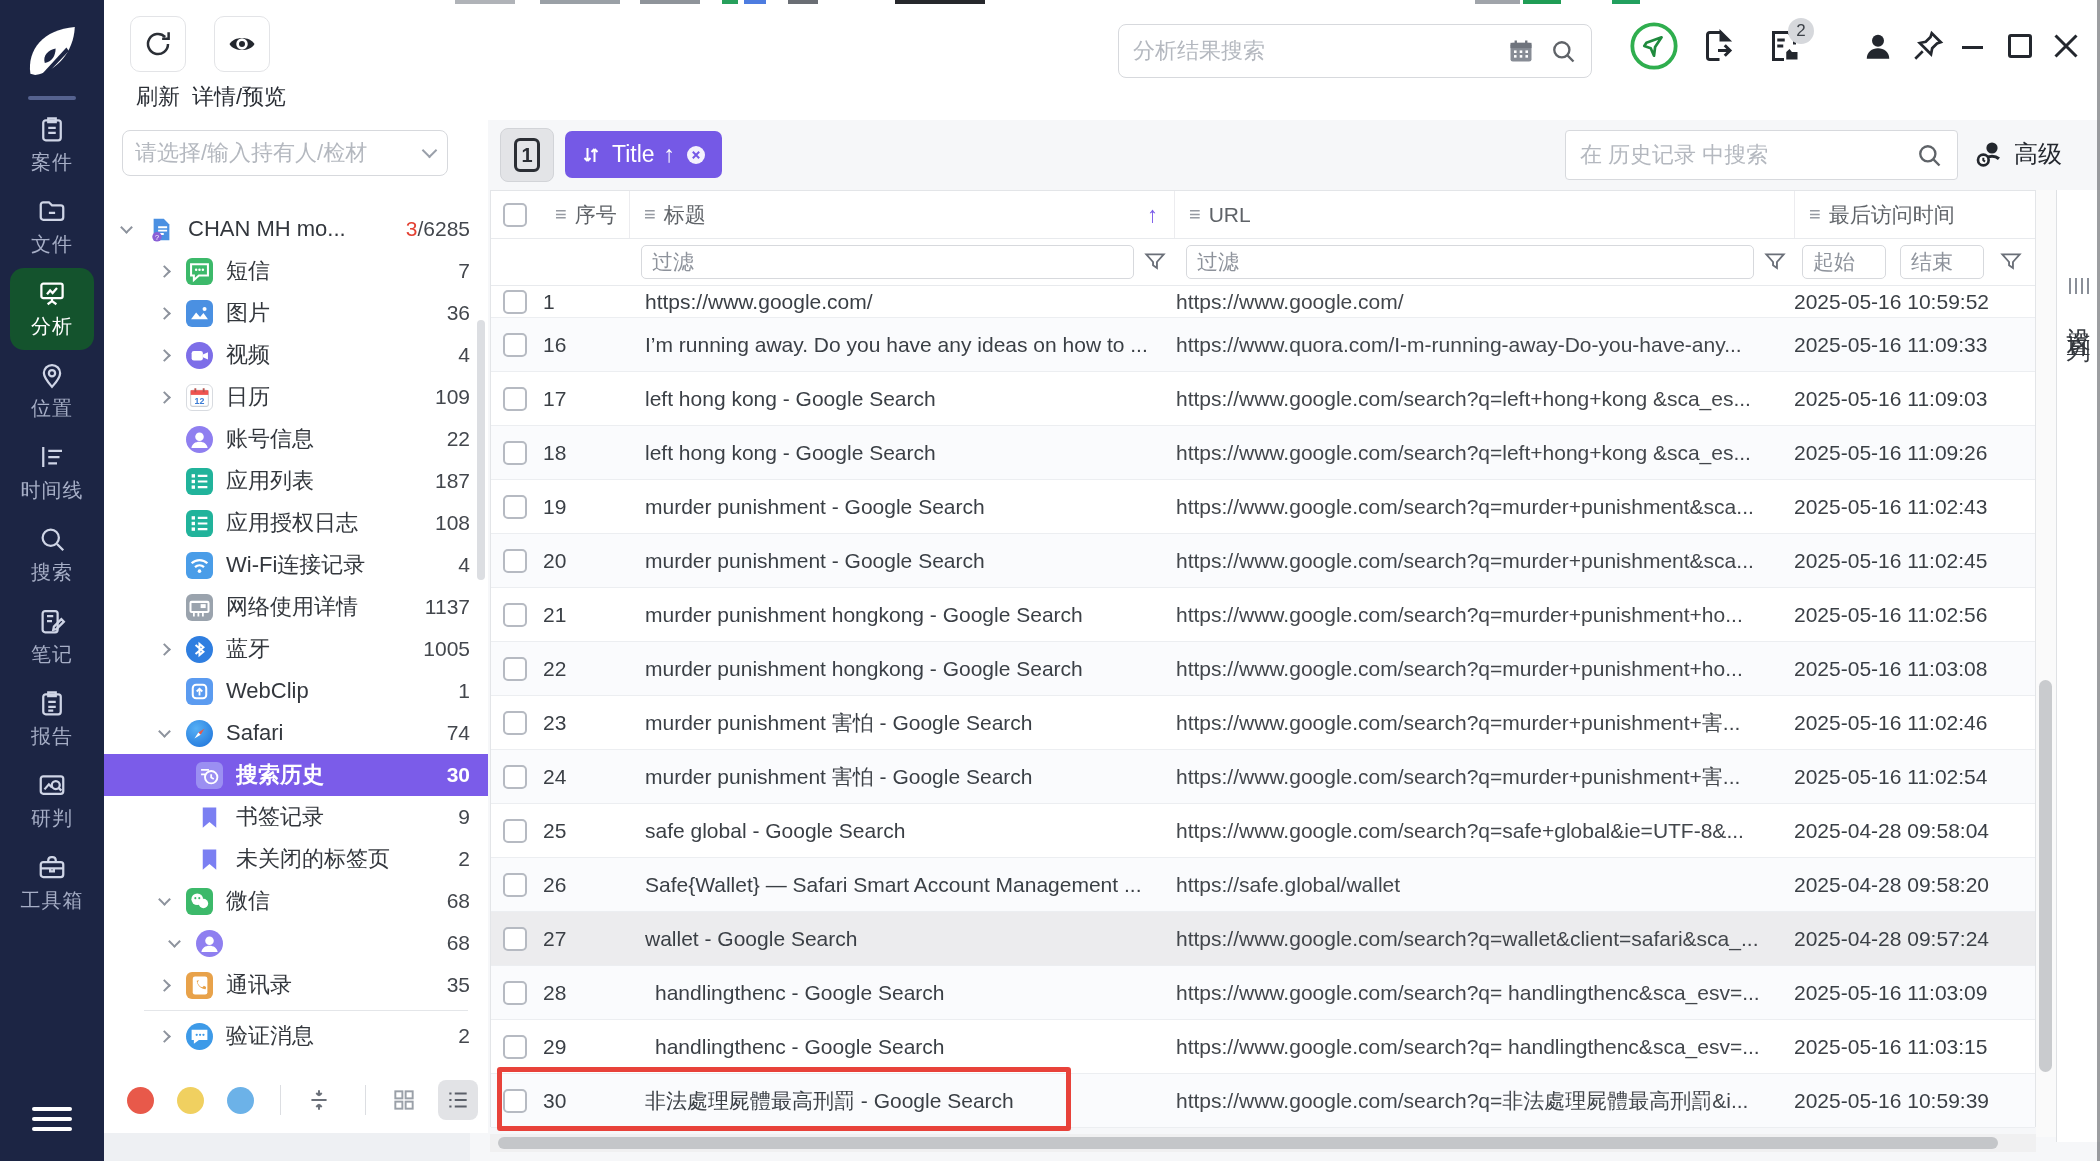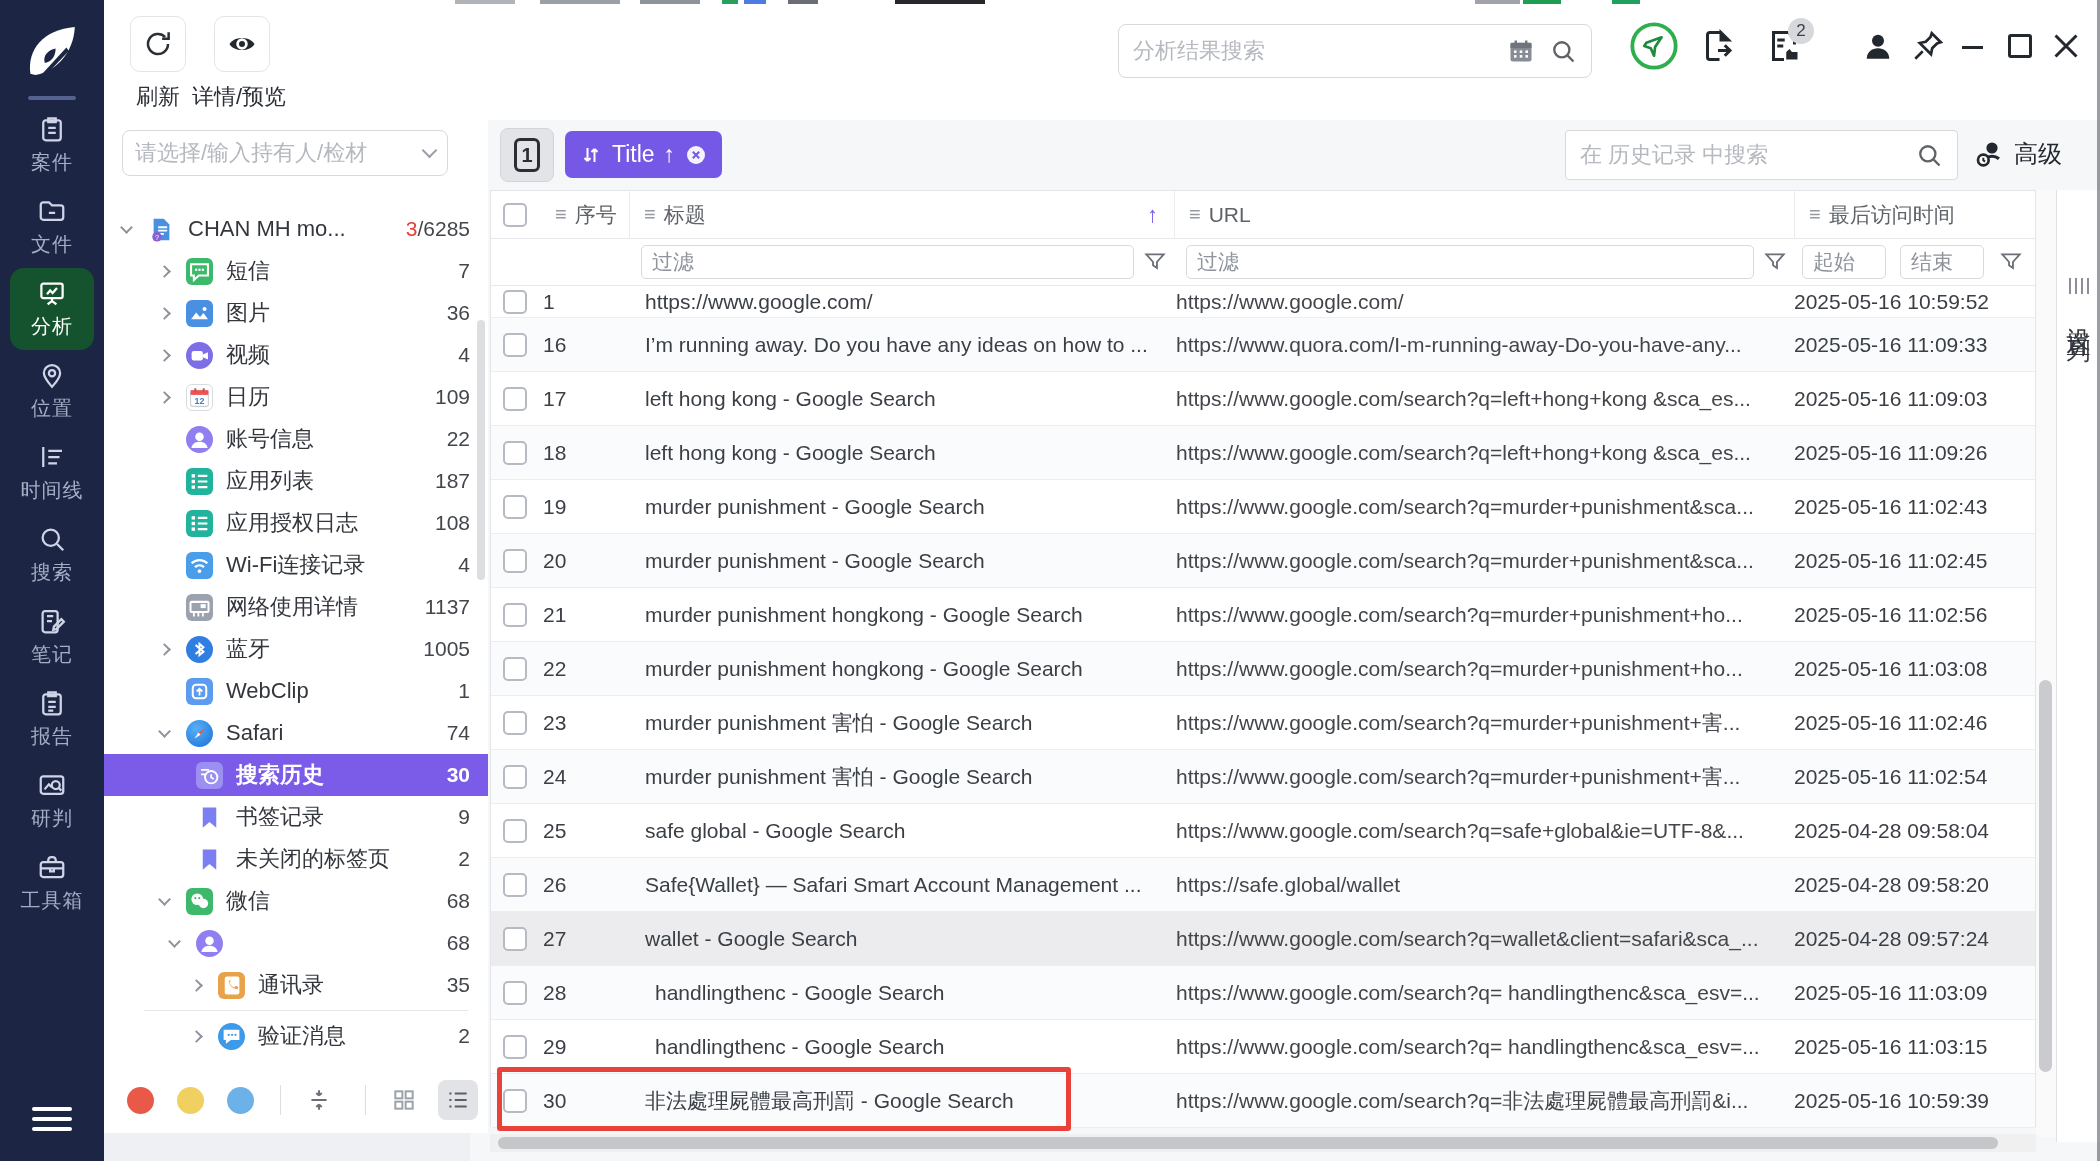--- a/index.html
+++ b/index.html
@@ -50,21 +50,21 @@
                  border-radius:8px; display:flex; align-items:center; padding:0 12px; cursor:pointer; }
   .tree-filter .ph { flex:1; font-size:22px; color:#b4b8bf; white-space:nowrap; overflow:hidden; }
   .chev-dn { width:11px; height:11px; border-right:2px solid #9aa0aa; border-bottom:2px solid #9aa0aa;
              transform:rotate(45deg); margin-top:-5px; flex-shrink:0; }
   .titems { position:absolute; top:88px; left:0; right:0; }
   .titem { display:flex; align-items:center; height:42px; padding-right:18px; font-size:22px; cursor:pointer; }
   .titem .tarrow-slot { width:26px; flex-shrink:0; display:flex; align-items:center; }
   .ar { width:9px; height:9px; border-right:2px solid #8d939d; border-bottom:2px solid #8d939d; transform:rotate(-45deg); }
   .ad { width:9px; height:9px; border-right:2px solid #8d939d; border-bottom:2px solid #8d939d; transform:rotate(45deg); margin-top:-4px; }
   .p-root { padding-left:18px; } .p1 { padding-left:56px; } .p2 { padding-left:92px; }
-  .p3 { padding-left:66px; } .p4 { padding-left:88px; }
+  .p3 { padding-left:66px; } .p4 { padding-left:56px; }
   .ticon { position:relative; width:27px; height:27px; border-radius:6px; margin-right:13px; flex-shrink:0; }
   .ticon svg { width:100%; height:100%; }
   .tlabel { color:#33373d; white-space:nowrap; overflow:hidden; }
   .tcount { margin-left:auto; font-size:21px; color:#43474d; }
   .titem.selected { background:#7b5ce9; }
   .titem.selected .tlabel, .titem.selected .tcount { color:#fff; font-weight:bold; }
   .root-count b { color:#e34234; font-weight:normal; }
   .tdivider { height:1px; background:#e4e6e9; margin:4px 20px 4px 40px; }
   .tree-sb { position:absolute; right:3px; top:200px; width:8px; height:260px; background:#dcdee2; border-radius:4px; }
   .tree-bottom { position:absolute; bottom:4px; left:0; right:0; height:58px; display:flex; align-items:center; }

